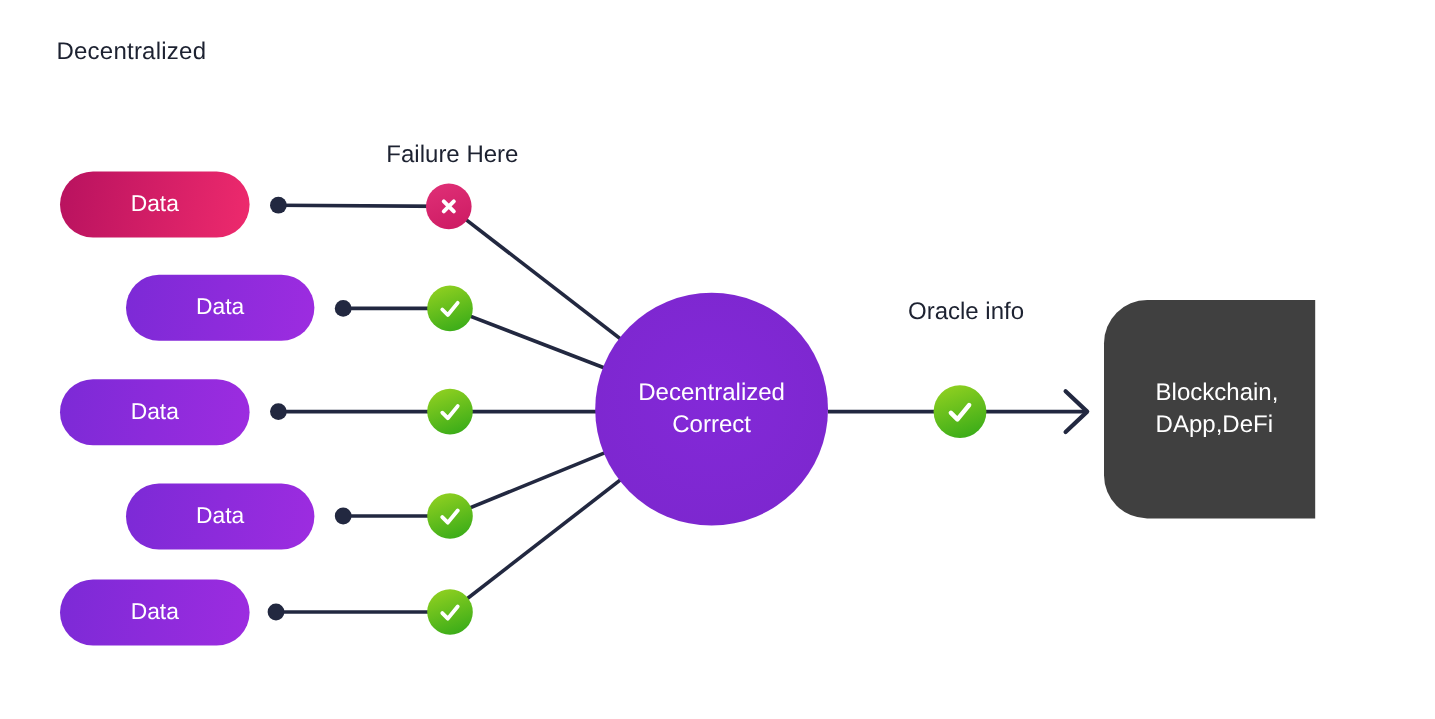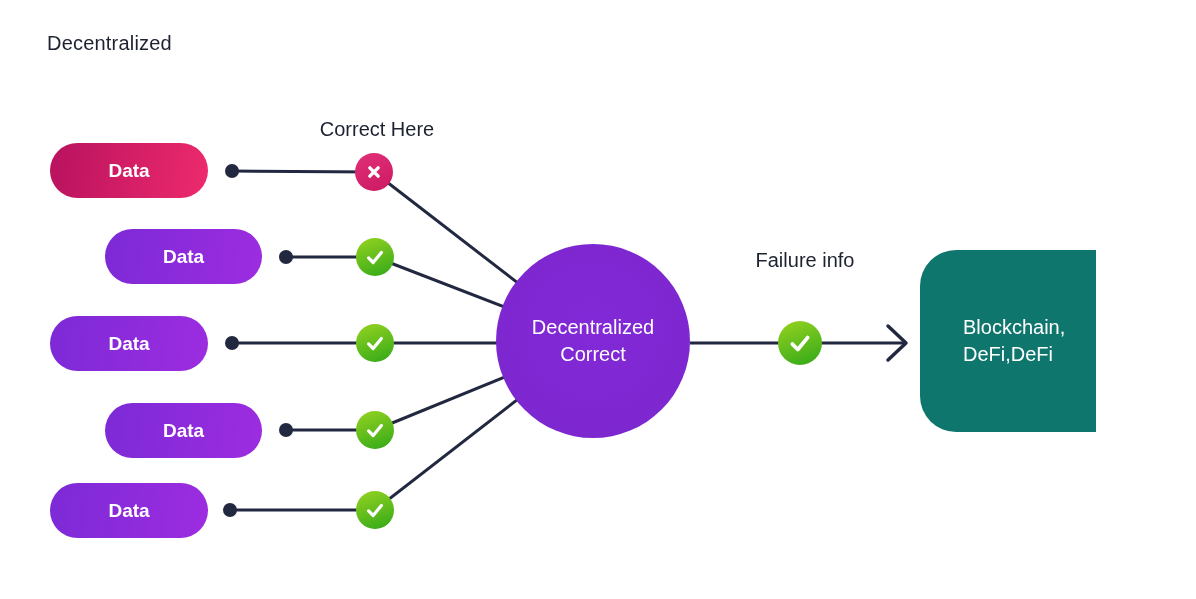--- a/index.html
+++ b/index.html
@@ -11,21 +11,21 @@
     overflow:hidden;
   }
   .diagram-title{
     position:absolute;left:47px;top:32px;
     font-size:20px;font-weight:500;color:#1d2231;letter-spacing:.2px;
   }
   .lines-svg{position:absolute;left:0;top:0;z-index:1;}
   .pill{
     position:absolute;height:55px;border-radius:28px;
     display:flex;align-items:center;justify-content:center;
-    color:#ffffff;font-size:19px;font-weight:700;z-index:2;
+    color:#ffffff;font-size:19px;font-weight:400;z-index:2;
   }
   .pill.pink{background:linear-gradient(100deg,#b8125f 0%,#ee2a6d 100%);}
   .pill.purple{background:linear-gradient(100deg,#7c2ad6 0%,#9d2ce0 100%);}
   .badge{
     position:absolute;transform:translate(-50%,-50%);
     width:38px;height:38px;border-radius:50%;
     display:flex;align-items:center;justify-content:center;z-index:3;
   }
   .badge.big{width:44px;height:44px;}
   .badge.fail{background:linear-gradient(160deg,#e03077 0%,#cc1a62 100%);}
@@ -34,21 +34,21 @@
   .oracle{
     position:absolute;left:496px;top:244px;width:194px;height:194px;
     border-radius:50%;
     background:radial-gradient(circle at 50% 45%, #8329d8 0%, #7d27cf 78%, #6c1fb2 98%);
     display:flex;flex-direction:column;align-items:center;justify-content:center;
     color:#ffffff;font-size:20px;font-weight:500;line-height:27px;
     text-align:center;z-index:2;
   }
   .dest-box{
     position:absolute;left:920px;top:250px;width:222px;height:182px;
-    border-radius:36px;background:#0f766e;
+    border-radius:36px;background:#404040;
     display:flex;flex-direction:column;justify-content:center;
     padding-left:43px;box-sizing:border-box;
     color:#ffffff;font-size:20px;font-weight:500;line-height:27px;z-index:2;
   }
   .annotation{
     position:absolute;color:#1d2231;font-size:20px;font-weight:500;
     text-align:center;line-height:27px;z-index:2;
   }
   .failure-label{left:311px;top:116px;width:132px;}
   .success-label{left:720px;top:247px;width:170px;}
@@ -92,21 +92,21 @@
   <div class="pill purple" style="left:50px;top:316px;width:158px;">
       <span>Data</span>
     </div>
   <div class="pill purple" style="left:105px;top:403px;width:157px;">
       <span>Data</span>
     </div>
   <div class="pill purple" style="left:50px;top:483px;width:158px;">
       <span>Data</span>
     </div>
 
-  <div class="annotation failure-label">Correct Here</div>
+  <div class="annotation failure-label">Failure Here</div>
 
   <div class="badge fail" style="left:374px;top:172px;">
     <svg width="20" height="20" viewBox="0 0 24 24">
       <g stroke="#ffffff" stroke-width="4" stroke-linecap="round" fill="none">
         <line x1="7" y1="7" x2="17" y2="17"></line>
           <line x1="17" y1="7" x2="7" y2="17"></line>
       </g>
     </svg>
   </div>
   <div class="badge ok" style="left:375px;top:257px;">
@@ -129,26 +129,26 @@
       <polyline points="5,13 10,18 19,7" stroke="#ffffff" stroke-width="3.5" fill="none" stroke-linecap="round" stroke-linejoin="round"></polyline>
     </svg>
   </div>
 
   <div class="oracle">
     <span>Decentralized</span>
     <span>Correct</span>
   </div>
 
   <div class="annotation success-label">
-    <div>Failure info</div>
+    <div>Oracle info</div>
   </div>
   <div class="badge ok big" style="left:800px;top:343px;">
     <svg width="26" height="26" viewBox="0 0 24 24">
       <polyline points="5,13 10,18 19,7" stroke="#ffffff" stroke-width="3.5" fill="none" stroke-linecap="round" stroke-linejoin="round"></polyline>
     </svg>
   </div>
 
   <div class="dest-box">
     <div>Blockchain,</div>
-    <div>DeFi,DeFi</div>
+    <div>DApp,DeFi</div>
   </div>
 
 </div>
 
 </body></html>

